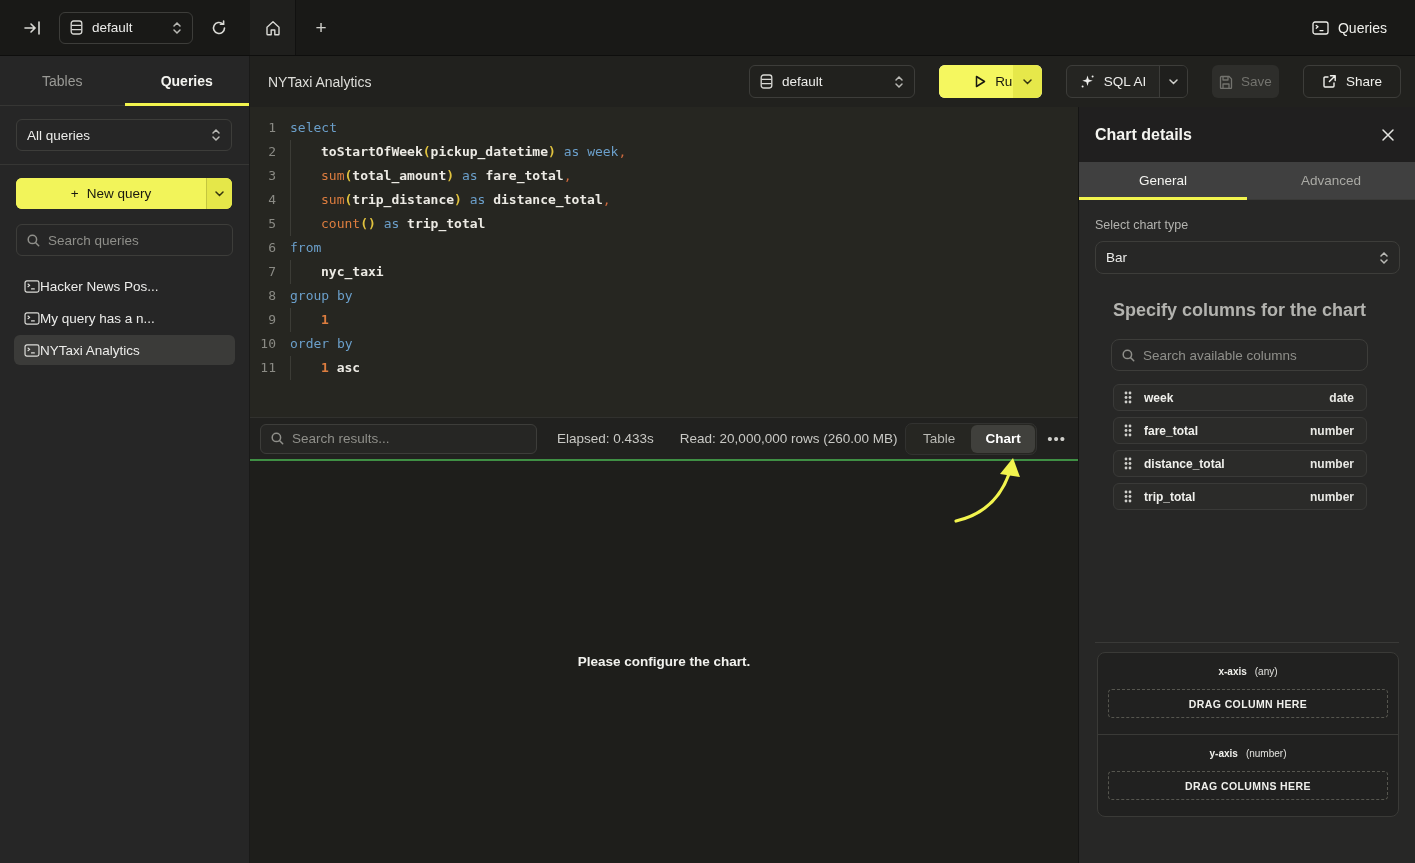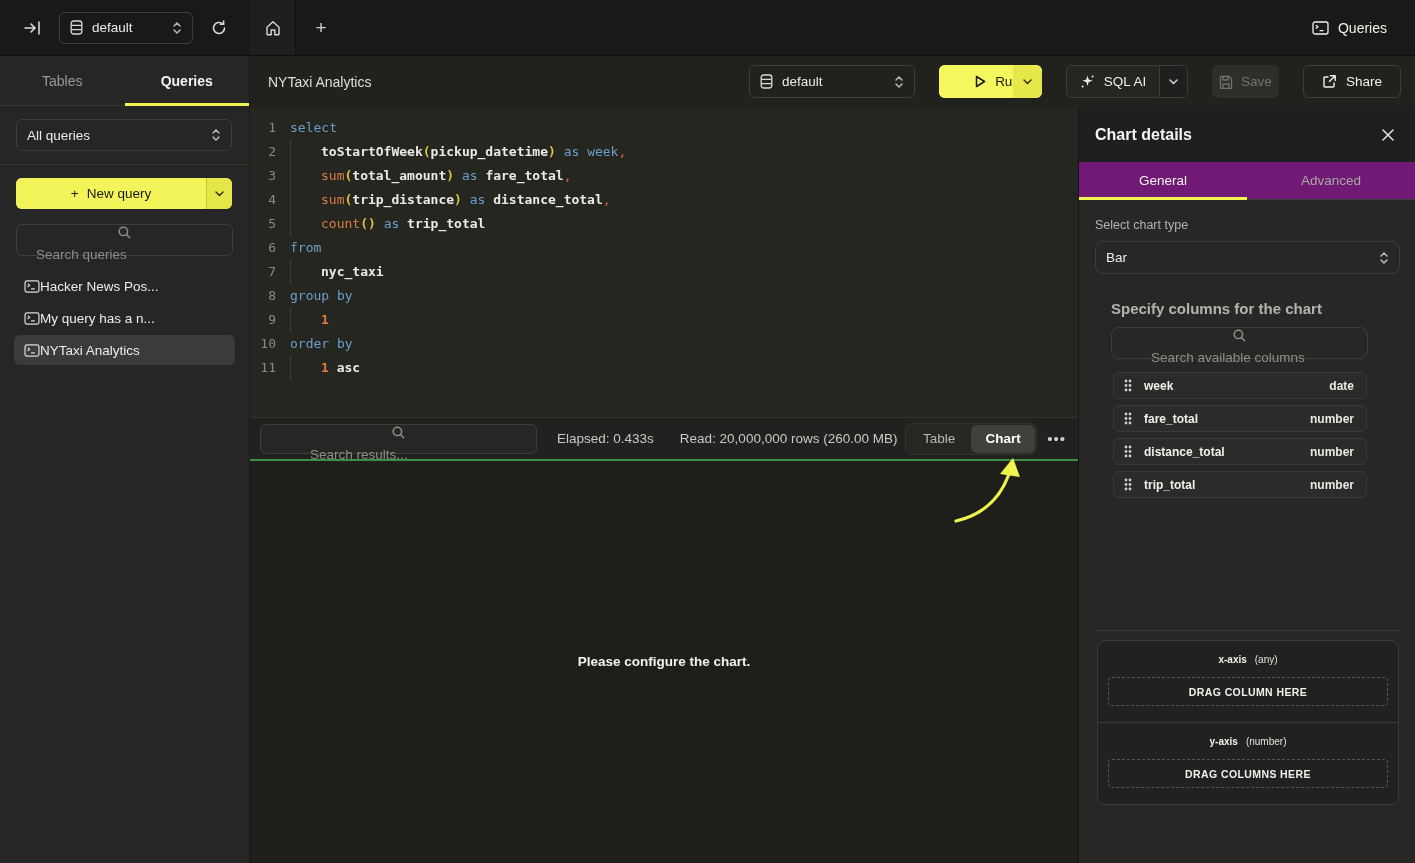--- a/index.html
+++ b/index.html
@@ -27,21 +27,21 @@
   .sb-tabs { height:50px; display:flex; border-bottom:1px solid #363634; }
   .sb-tab { flex:1; display:flex; align-items:center; justify-content:center; font-size:14px; color:#9a9a96; cursor:pointer; position:relative; }
   .sb-tab.active { color:#f4f4f0; font-weight:700; }
   .sb-tab.active::after { content:""; position:absolute; left:0; right:0; bottom:-1px; height:3px; background:#f2f44e; }
   .sb-section { padding:13px 16px; }
   #all-queries { width:216px; height:32px; }
   .sb-divider { height:1px; background:#363634; }
   .newq-btn { display:flex; width:216px; height:31px; border-radius:6px; overflow:hidden; cursor:pointer; border:none; padding:0; background:#f2f45a; }
   .newq-main { flex:1; display:flex; align-items:center; justify-content:center; gap:8px; color:#191910; font-size:13.5px; font-weight:500; background:#f2f45a; }
   .newq-caret { width:26px; background:#e5e749; display:flex; align-items:center; justify-content:center; border-left:1px solid rgba(0,0,0,.14); color:#35350f; }
-  .search-wrap { display:flex; align-items:center; gap:8px; border:1px solid #3d3d3a; border-radius:6px; height:32px; padding:1px 10px; color:#8f8f8a;flex-direction:column; }
+  .search-wrap { display:flex; align-items:center; gap:8px; border:1px solid #3d3d3a; border-radius:6px; height:32px; padding:14px 10px; color:#8f8f8a; }
   .search-wrap input { flex:1; background:transparent; border:none; outline:none; color:#e8e8e4; font-size:13.5px; font-family:"Liberation Sans", sans-serif; }
   .search-wrap input::placeholder { color:#8f8f8a; }
   .q-list { padding:2px 14px; display:flex; flex-direction:column; gap:2px; }
   .q-item { display:flex; align-items:center; height:30px; border-radius:6px; padding:0 10px; color:#ececea; font-size:13.5px; cursor:pointer; white-space:nowrap; }
   .q-item.selected { background:#3b3b39; }
   .q-item .t-icon { color:#dcdcd8; flex:0 0 auto; }
 
   
   #toolbar { position:absolute; left:250px; top:56px; width:1165px; height:51px; background:#21211e; display:flex; align-items:center; padding-left:18px; padding-right:14px; }
   #page-title { font-size:14px; color:#dededa; }
@@ -86,29 +86,29 @@
   
   #chart-area { position:absolute; left:250px; top:461px; width:828px; height:347px; background:#1e1e1b; }
   #chart-message { position:absolute; left:0; right:0; top:193px; text-align:center; font-size:13.5px; font-weight:700; color:#f2f2ee; }
   #arrow-annotation { position:absolute; left:680px; top:-20px; pointer-events:none; }
 
   
   #chart-panel { position:absolute; left:1078px; top:107px; width:337px; height:756px; background:#272726; border-left:1px solid #151514; }
   .cp-header { height:55px; background:#201f1f; display:flex; align-items:center; padding:0 16px; }
   .cp-title { font-size:16px; font-weight:700; color:#f4f4f0; }
   .cp-close { margin-left:auto; background:none; border:none; color:#e4e4e0; cursor:pointer; padding:4px; }
-  .cp-tabs { height:38px; background:#701a75; display:flex; border-bottom:1px solid #3a3a38; }
+  .cp-tabs { height:38px; background:#404040; display:flex; border-bottom:1px solid #3a3a38; }
   .cp-tab { flex:1; display:flex; align-items:center; justify-content:center; font-size:13.5px; color:#a9a9a4; cursor:pointer; position:relative; }
   .cp-tab.active { color:#f4f4f0; font-weight:500; }
   .cp-tab.active::after { content:""; position:absolute; left:0; right:0; bottom:-1px; height:3px; background:#f2f44e; }
   .cp-body { padding:18px 16px 0; }
   .cp-label { font-size:12.5px; color:#b3b3af; margin-bottom:9px; }
   #chart-type-select { width:305px; height:33px; border-radius:8px;gap:20px; }
   .cols-section { margin:26px 0 0 16px; width:257px; }
-  .cols-label { font-size:15px; font-weight:700; color:#b3b3af; margin-bottom:10px; }
+  .cols-label { font-size:18px; font-weight:700; color:#b3b3af; margin-bottom:18px;text-align:center; }
   #cols-search { height:32px; border-radius:8px; margin-bottom:13px; }
   .col-chip { display:flex; align-items:center; gap:12px; height:27px; border:1px solid #3a3a38; background:#2b2b29; border-radius:6px; padding:0 12px 0 10px; margin:0 0 6px 2px; width:254px; cursor:grab; }
   .col-chip .chip-name { font-size:12px; font-weight:700; color:#f0f0ec; }
   .col-chip .chip-type { margin-left:auto; font-size:12px; font-weight:700; color:#e8e8e4; }
   .drag-dots { color:#cfcfcb; flex:0 0 auto; }
   .cp-sep { height:1px; background:#3a3a38; margin:132px 0 9px; }
   .axis-box { margin:0 0 0 2px; width:302px; border:1px solid #3a3a37; border-radius:8px; background:#212120; }
   .axis-half { padding:13px 10px 16px; }
   .axis-half + .axis-half { border-top:1px solid #3a3a37; }
   .axis-title { text-align:center; font-size:10px; color:#f0f0ec; margin-bottom:12px; }

